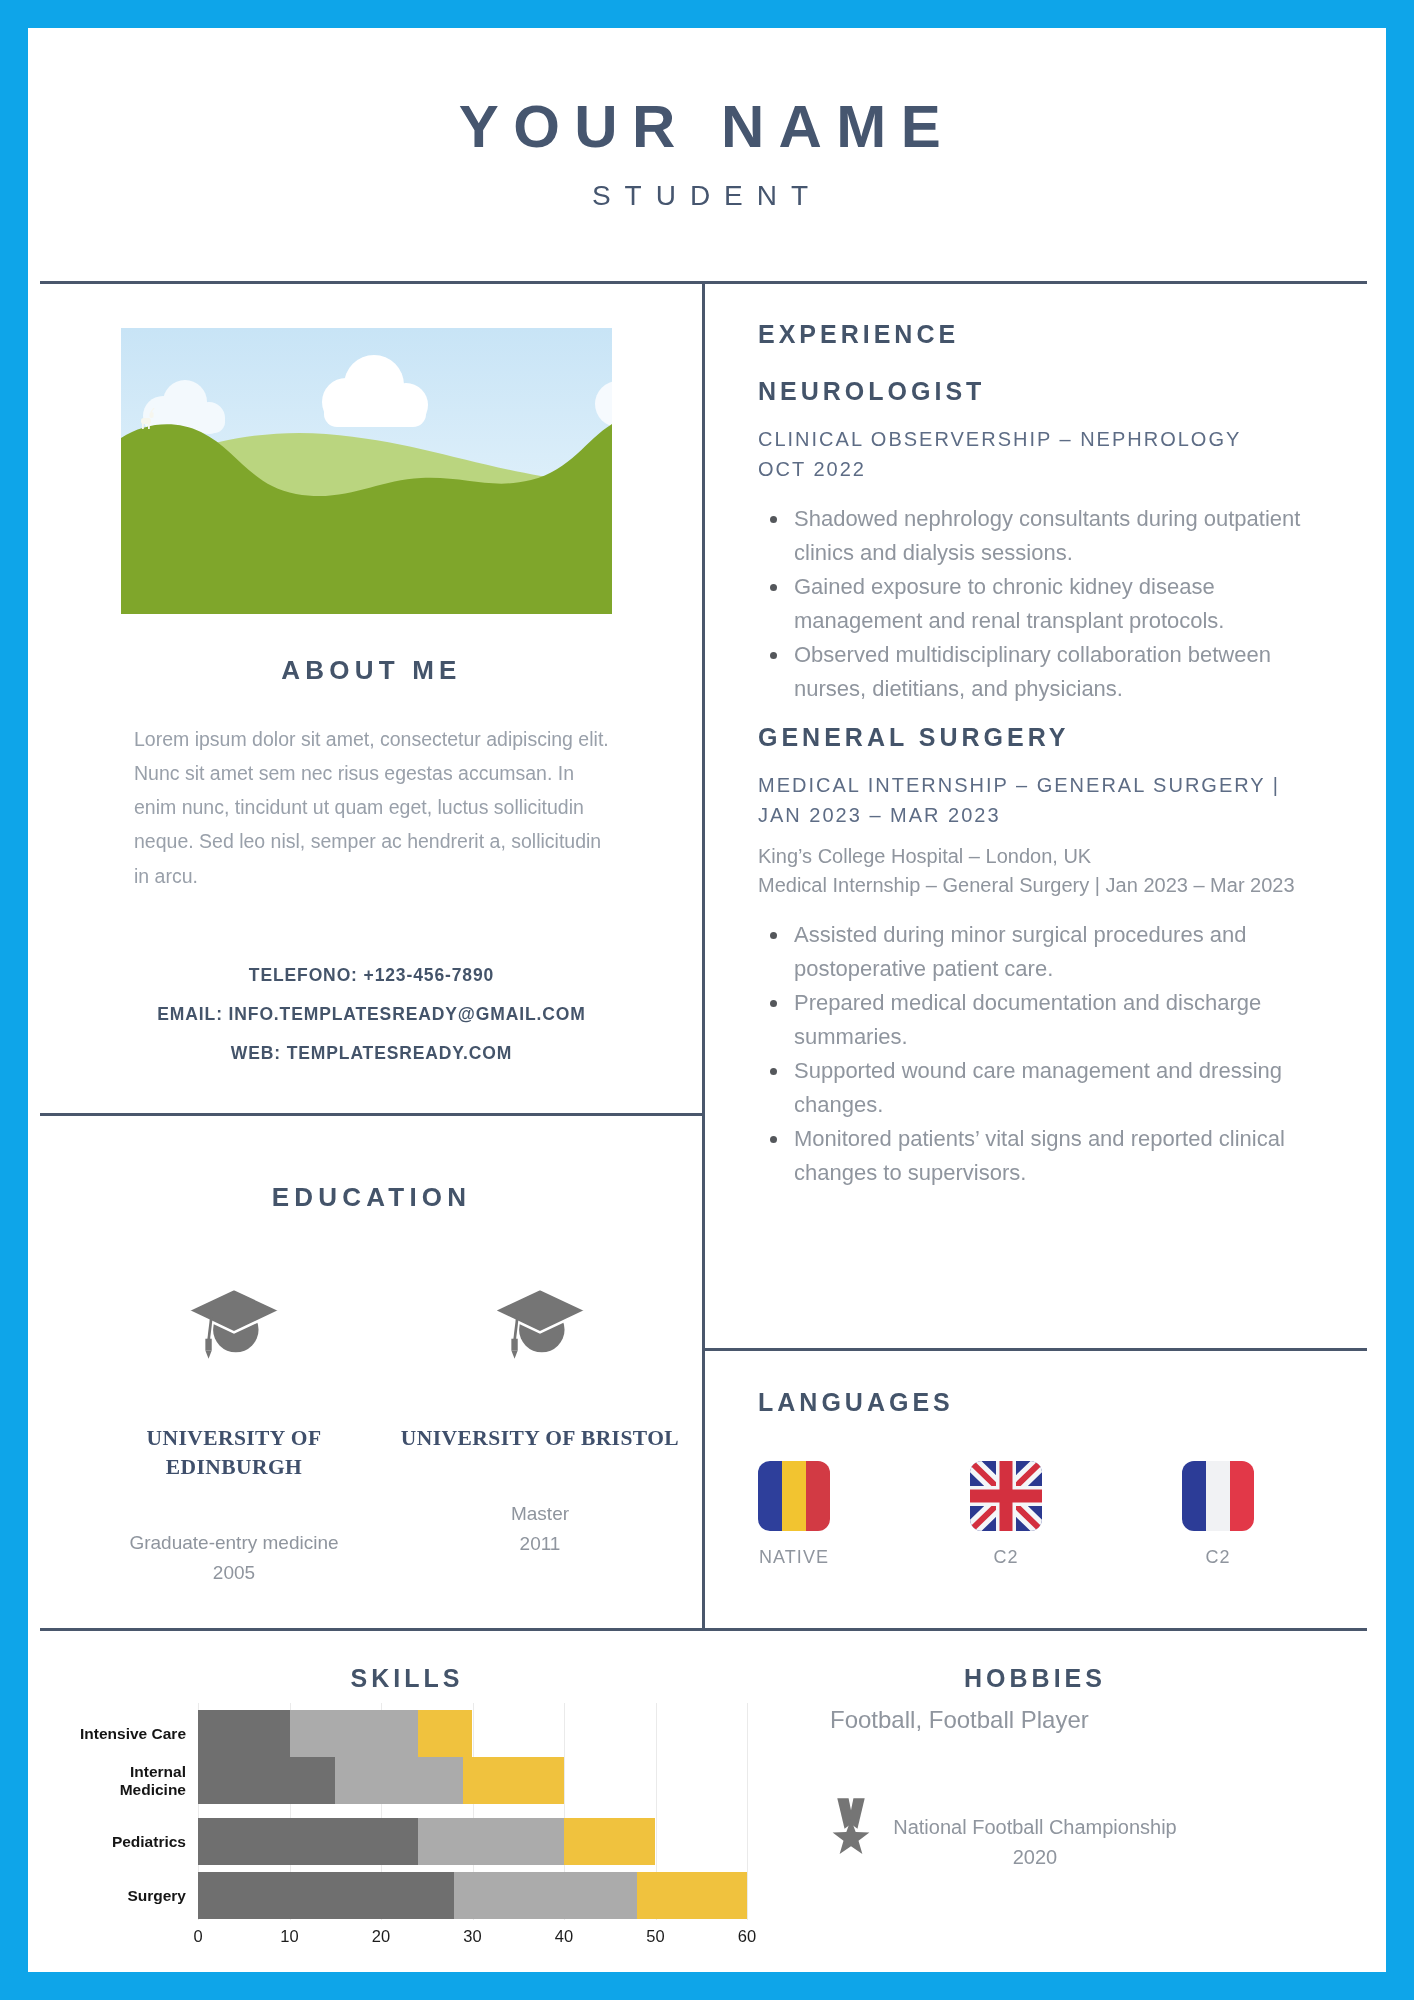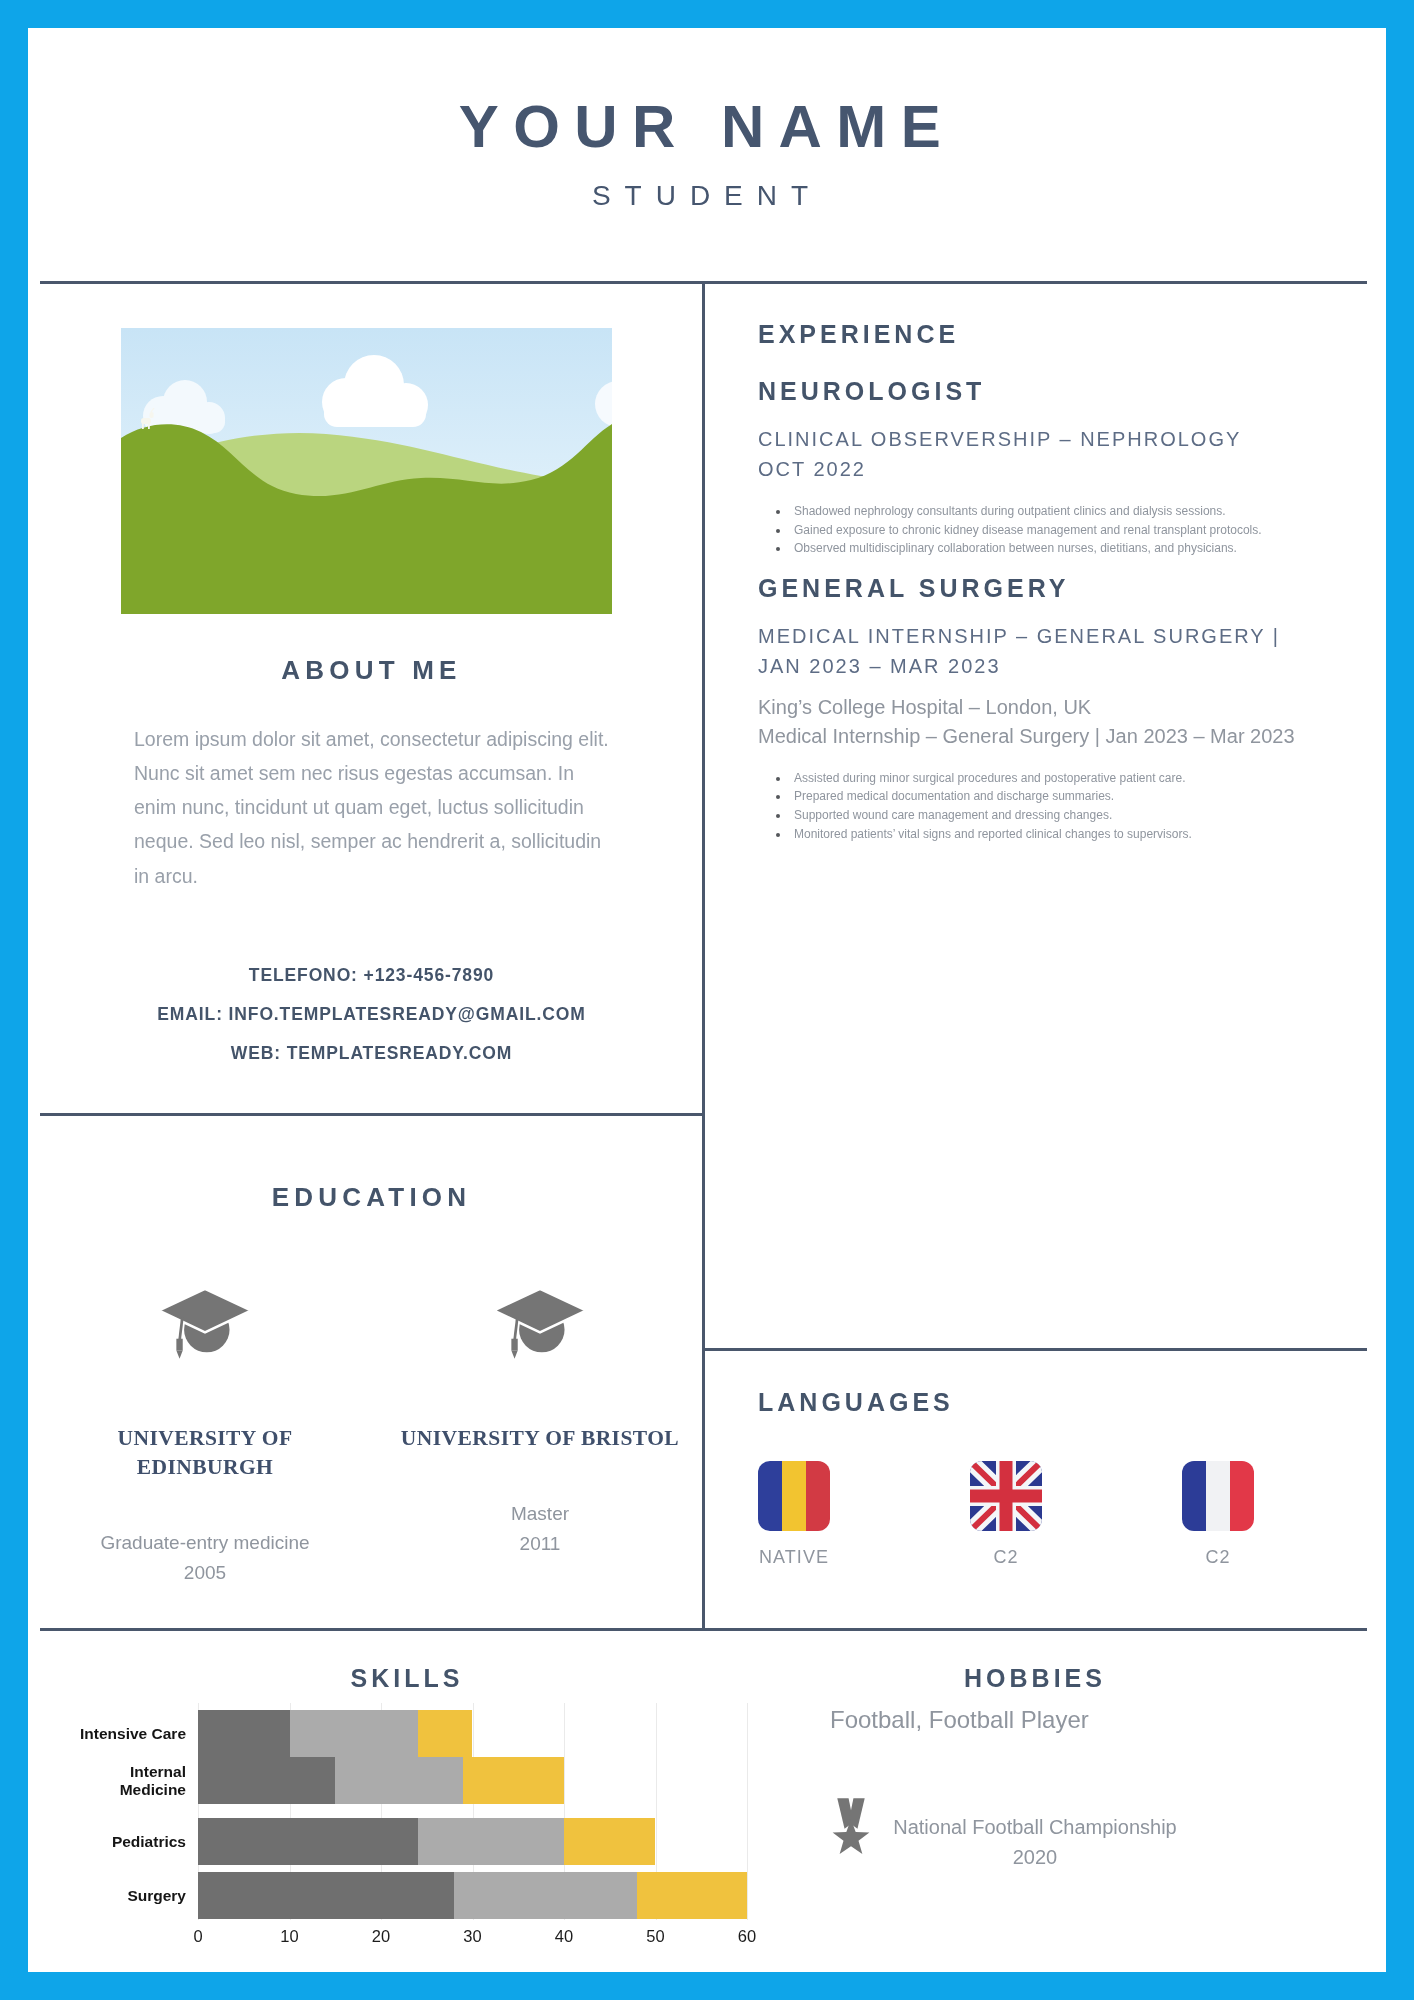--- a/index.html
+++ b/index.html
@@ -19,35 +19,35 @@
   .h-sec{font-size:26px;font-weight:800;letter-spacing:.2em;color:#44546A;}
   .h-sec2{font-size:25px;font-weight:800;letter-spacing:.16em;color:#44546A;}
 
   
   .photo{left:121px;top:328px;width:491px;height:286px;}
   .photo svg{display:block;width:100%;height:100%;}
   .about-h{left:40px;width:663px;top:655px;}
   .about-text{left:134px;width:476px;top:722px;font-size:19.5px;line-height:1.75;color:#99A0AA;text-align:left;}
   .contact{left:40px;width:663px;top:956px;text-align:center;font-size:17.5px;font-weight:700;letter-spacing:.05em;color:#44546A;line-height:39px;}
   .edu-h{left:40px;width:663px;top:1182px;}
-  .edu-row{left:55px;width:635px;top:1282px;display:flex;justify-content:space-between;gap:14px;}
+  .edu-row{left:55px;width:635px;top:1282px;display:flex;justify-content:flex-end;gap:6px;}
   .edu-item{width:300px;text-align:center;}
   .edu-item .cap{display:inline-block;width:100px;height:88px;}
   .edu-school{margin-top:50px;font-family:"Liberation Serif",serif;font-weight:700;font-size:21.5px;line-height:1.35;color:#3F4F6B;letter-spacing:.02em;}
   .edu-degree{margin-top:46px;font-size:19px;line-height:1.6;color:#8F959E;}
 
   
   .exp{left:758px;top:320px;width:580px;}
   .exp .h-sec2{margin:0;}
   .job-title{margin:28px 0 0 0;font-size:25px;font-weight:800;letter-spacing:.16em;color:#44546A;}
   .job-sub{margin-top:18px;font-size:20px;letter-spacing:.1em;color:#5D6C85;line-height:1.5;}
   .job-org{margin-top:12px;font-size:20px;color:#8F959E;line-height:1.45;}
   .job-extra{font-size:20px;color:#8F959E;line-height:1.45;}
   ul.bullets{margin:18px 0 0 0;padding:0 0 0 32px;width:520px;}
-  ul.bullets li{font-size:12px;line-height:1.55;color:#8F959E;padding-left:4px;}
+  ul.bullets li{font-size:22px;line-height:1.55;color:#8F959E;padding-left:4px;}
   ul.bullets li::marker{color:#54575B;}
   .gs{margin-top:16px;}
 
   
   .lang{left:758px;top:1388px;width:580px;}
   .lang-row{margin-top:44px;display:flex;gap:140px;}
   .lang-item{width:72px;text-align:center;}
   .flag{width:72px;height:70px;display:block;}
   .lang-level{margin-top:16px;font-size:18px;color:#8F959E;letter-spacing:.06em;white-space:nowrap;}
 

